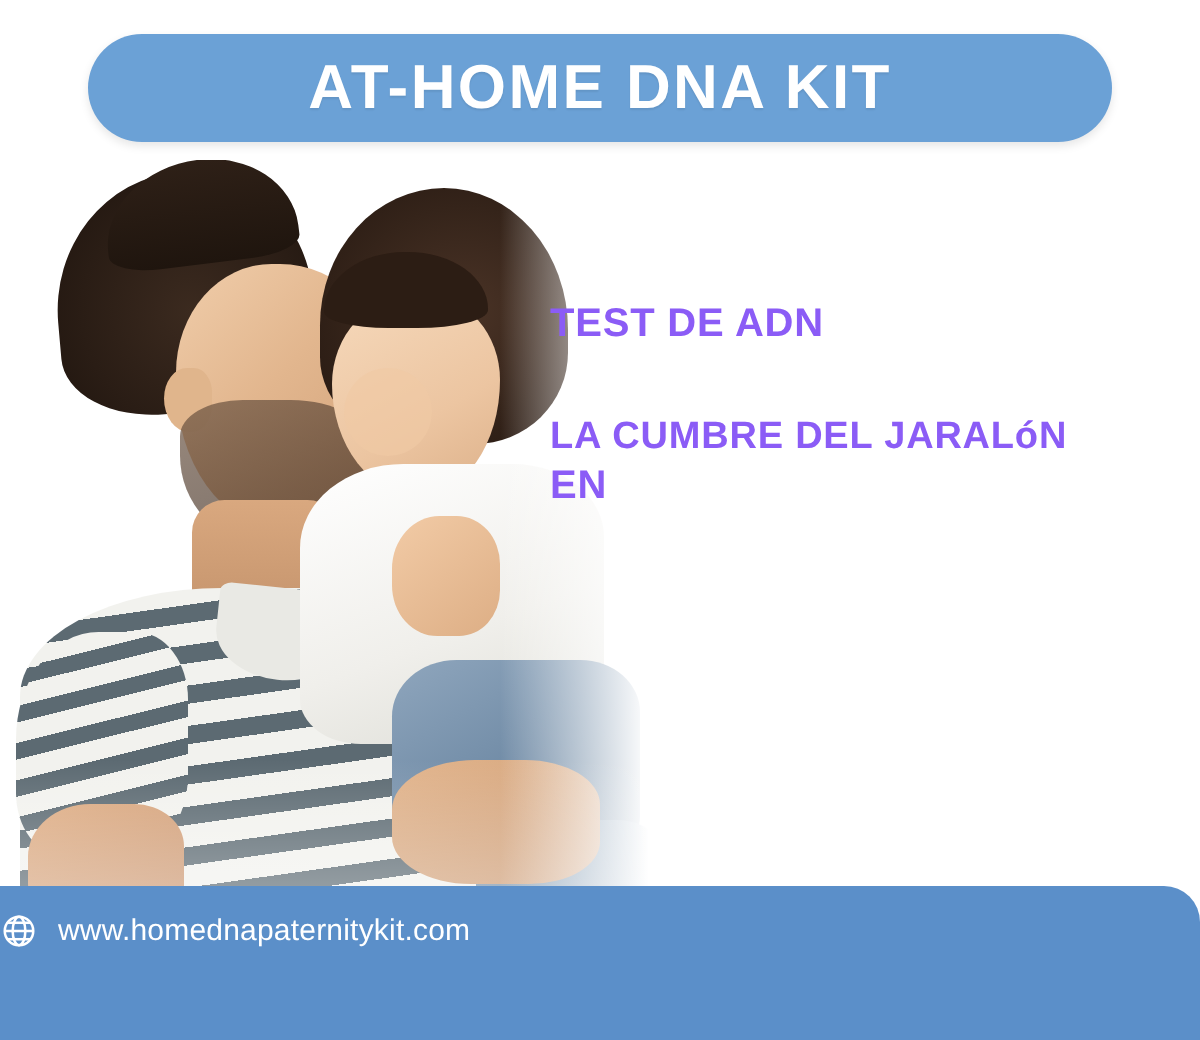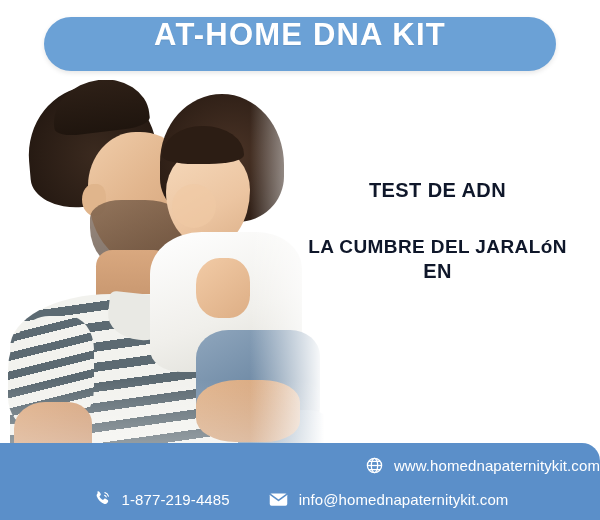--- a/index.html
+++ b/index.html
@@ -15,21 +15,21 @@
     background:#ffffff;
   }
 
   
   #header-banner {
     position:absolute;
     left:44px; top:17px;
     width:512px; height:54px;
     background:#6ba1d6;
     border-radius:27px;
-    display:flex; justify-content:center;
+    display:flex; align-items:center; justify-content:center;
     box-shadow:0 2px 5px rgba(0,0,0,.10);
   }
   #header-title {
     color:#ffffff;
     font-size:31px;
     font-weight:bold;
     letter-spacing:1.2px;
     white-space:nowrap;
     text-shadow:0 1px 1px rgba(0,0,0,.08);
   }
@@ -163,23 +163,22 @@
   #photo-fade-b {
     left:0; top:300px; width:345px; height:65px;
     background:linear-gradient(180deg, rgba(255,255,255,0) 0%, rgba(255,255,255,.35) 100%);
   }
 
   
   #headline-block {
     position:absolute;
     left:275px; top:150px;
     width:325px;
-    text-align:center;
-    color:#0f172a;
-    margin-top:28px;
+    text-align:left;
+    color:#8b5cf6;
   }
   .headline-line {
     font-size:20px;
     font-weight:bold;
     letter-spacing:.4px;
     line-height:1.2;
     white-space:nowrap;
   }
   #headline-1 { margin-bottom:34px; }
   #headline-2 { margin-bottom:34px; }
@@ -187,22 +186,22 @@
 
   
   #footer {
     position:absolute;
     left:0; top:443px;
     width:600px; height:77px;
     background:#5b8fc9;
     border-top-right-radius:18px;
   }
   #footer-row-1 {
-    display:flex; align-items:center; justify-content:flex-end;
-    gap:12px; height:32px; margin-top:6px;padding-left:36px;
+    display:flex; align-items:center; justify-content:flex-start;
+    gap:12px; height:32px; margin-top:6px;
   }
   #footer-row-2 {
     display:flex; align-items:center; justify-content:center;
     gap:10px; height:32px; margin-top:2px;
   }
   .f-item { display:flex; align-items:center; gap:10px; }
   .f-text {
     color:#ffffff; font-size:15px; letter-spacing:.1px; white-space:nowrap;
   }
   .f-icon { display:flex; align-items:center; justify-content:center; flex:0 0 auto; }
@@ -260,37 +259,15 @@
             <ellipse cx="12" cy="12" rx="4" ry="9"></ellipse>
             <line x1="3" y1="12" x2="21" y2="12"></line>
             <line x1="4.6" y1="6.8" x2="19.4" y2="6.8"></line>
             <line x1="4.6" y1="17.2" x2="19.4" y2="17.2"></line>
           </svg>
         </span>
         <span class="f-text">www.homednapaternitykit.com</span>
       </div>
     </div>
 
-    <div id="footer-row-2">
-      <div class="f-item">
-        <span class="f-icon">
-          <svg width="20" height="20" viewBox="0 0 24 24">
-            <path fill="#ffffff" d="M6.6 2.9c.7-.5 1.7-.3 2.2.4l1.6 2.4c.4.6.3 1.4-.2 1.9l-1 1c-.2.2-.3.5-.1.8.7 1.4 2.2 2.9 3.6 3.6.3.1.6.1.8-.1l1-1c.5-.5 1.3-.6 1.9-.2l2.4 1.6c.7.5.9 1.5.4 2.2l-1 1.4c-.7 1-2 1.4-3.2 1-4.2-1.4-7.9-5.1-9.3-9.3-.4-1.2 0-2.5 1-3.2z"></path>
-            <path fill="none" stroke="#ffffff" stroke-width="1.4" stroke-linecap="round" d="M15.5 4.3a6 6 0 0 1 4.2 4.2"></path>
-            <path fill="none" stroke="#ffffff" stroke-width="1.4" stroke-linecap="round" d="M15.2 7.6a3 3 0 0 1 1.9 1.9"></path>
-          </svg>
-        </span>
-        <span class="f-text">1-877-219-4485</span>
-      </div>
-
-      <div class="f-item" id="email-item">
-        <span class="f-icon">
-          <svg width="21" height="21" viewBox="0 0 24 24">
-            <rect x="2" y="5" width="20" height="14" rx="2" fill="#ffffff"></rect>
-            <path d="M3 6.5l9 6.5 9-6.5" fill="none" stroke="#5b8fc9" stroke-width="1.8" stroke-linecap="round" stroke-linejoin="round"></path>
-          </svg>
-        </span>
-        <span class="f-text">info@homednapaternitykit.com</span>
-      </div>
-    </div>
 
   </div>
 </div>
 
 </body></html>

